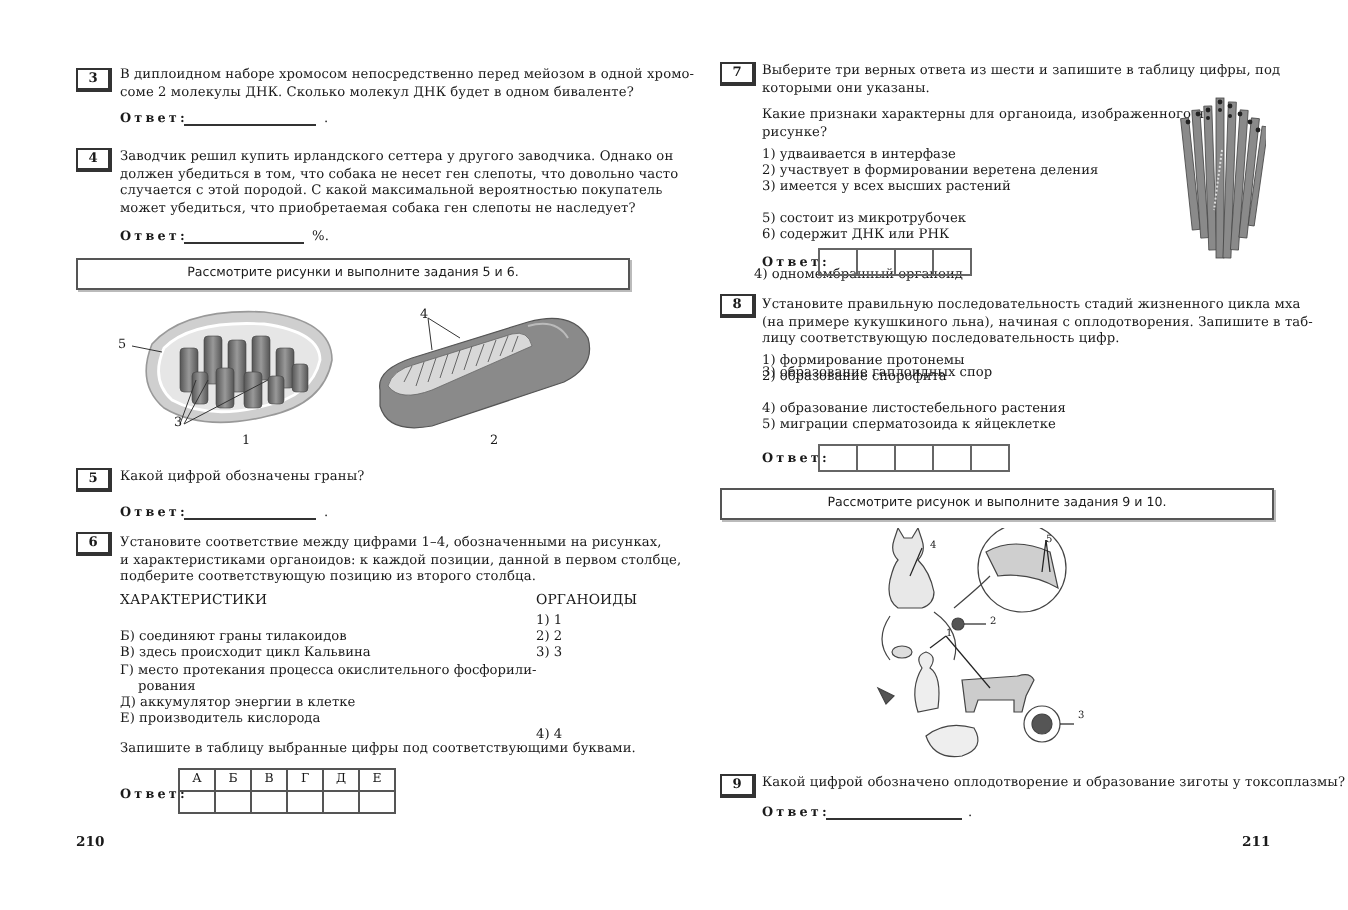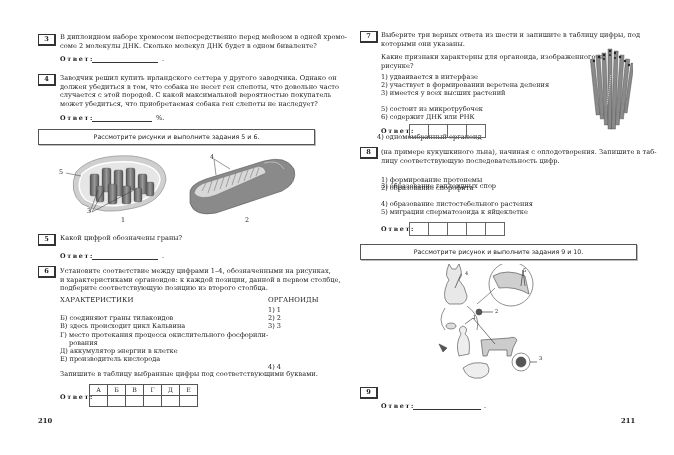--- a/index.html
+++ b/index.html
@@ -206,20 +206,21 @@
         <circle cx="40" cy="20" r="1.2"></circle>
       <circle cx="21" cy="10" r="1"></circle>
         <circle cx="15" cy="14" r="1"></circle>
         <circle cx="26" cy="13" r="1"></circle>
     </g>
     <line x1="22" y1="30" x2="18" y2="60" stroke="#ddd" stroke-width="1" stroke-dasharray="1,1"></line>
   </svg>
 
   <div class="qnum" style="left:23px; top:147px;">8</div>
   <div class="abs txt" style="left:44px; top:148px; width:260px; white-space:nowrap;">
+    <div>Установите правильную последовательность стадий жизненного цикла мха</div>
     <div>(на примере кукушкиного льна), начиная с оплодотворения. Запишите в таб-</div>
     <div>лицу соответствующую последовательность цифр.</div>
   </div>
   <div class="list-item" style="left:44px; top:176px;">1) формирование протонемы</div>
   <div class="list-item" style="left:44px; top:184px;">2) образование спорофита</div>
   <div class="list-item" style="left:44px; top:182px;">3) образование гаплоидных спор</div>
   <div class="list-item" style="left:44px; top:200px;">4) образование листостебельного растения</div>
   <div class="list-item" style="left:44px; top:208px;">5) миграции сперматозоида к яйцеклетке</div>
 
   <div class="abs answer-label" style="left:44px; top:225px;">Ответ:</div>
@@ -270,18 +271,19 @@
       <line x1="86" y1="6" x2="88" y2="22"></line>
     </g>
   </svg>
   <div class="caption" style="left:128px; top:270px; font-size:5px;">4</div>
   <div class="caption" style="left:186px; top:267px; font-size:5px;">5</div>
   <div class="caption" style="left:158px; top:308px; font-size:5px;">2</div>
   <div class="caption" style="left:136px; top:314px; font-size:5px;">1</div>
   <div class="caption" style="left:202px; top:355px; font-size:5px;">3</div>
 
   <div class="qnum" style="left:23px; top:387px;">9</div>
+  <div class="abs txt" style="left:44px; top:387px; white-space:nowrap;">Какой цифрой обозначено оплодотворение и образование зиготы у токсоплазмы?</div>
   <div class="abs answer-label" style="left:44px; top:402px;">Ответ:</div>
   <div class="answer-line" style="left:76px; top:409px; width:68px;"></div>
   <div class="abs txt" style="left:147px; top:402px;">.</div>
 
   <div class="pnum" style="left:284px; top:417px;">211</div>
 </div>
 
 </body></html>

